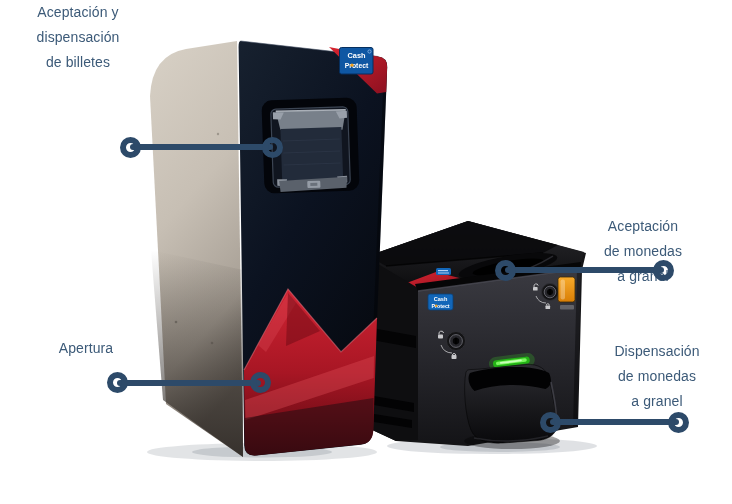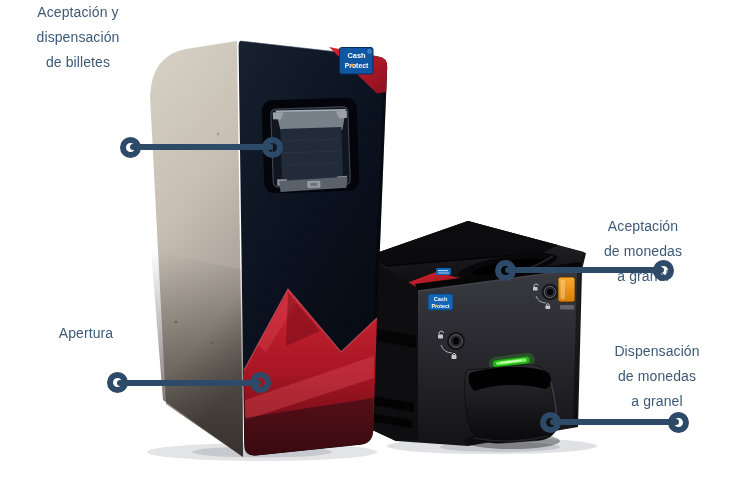--- a/index.html
+++ b/index.html
@@ -16,21 +16,21 @@
   .c1-label{left:0;top:63;width:156px;}
   .c1-line{left:130px;top:144px;width:143px;}
   .c1-ringA{left:120px;top:137px;}
   .c1-ringB{left:262px;top:137px;}
   
   .c2-label{left:563px;top:174px;width:160px;margin-top:40px;}
   .c2-line{left:505px;top:267px;width:159px;}
   .c2-ringA{left:495px;top:260px;}
   .c2-ringB{left:653px;top:260px;}
   
-  .c3-label{left:8px;top:321px;width:156px;}
+  .c3-label{left:8px;top:336px;width:156px;}
   .c3-line{left:117px;top:380px;width:144px;}
   .c3-ringA{left:107px;top:372px;}
   .c3-ringB{left:250px;top:372px;}
   
   .c4-label{left:577px;top:339px;width:160px;}
   .c4-line{left:550px;top:419px;width:129px;}
   .c4-ringA{left:540px;top:412px;}
   .c4-ringB{left:668px;top:412px;}
 </style>
 </head>

